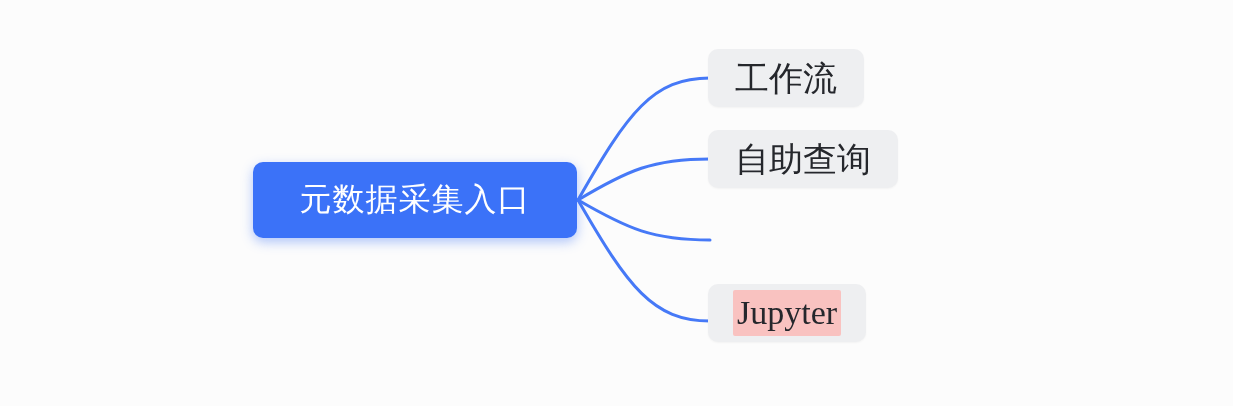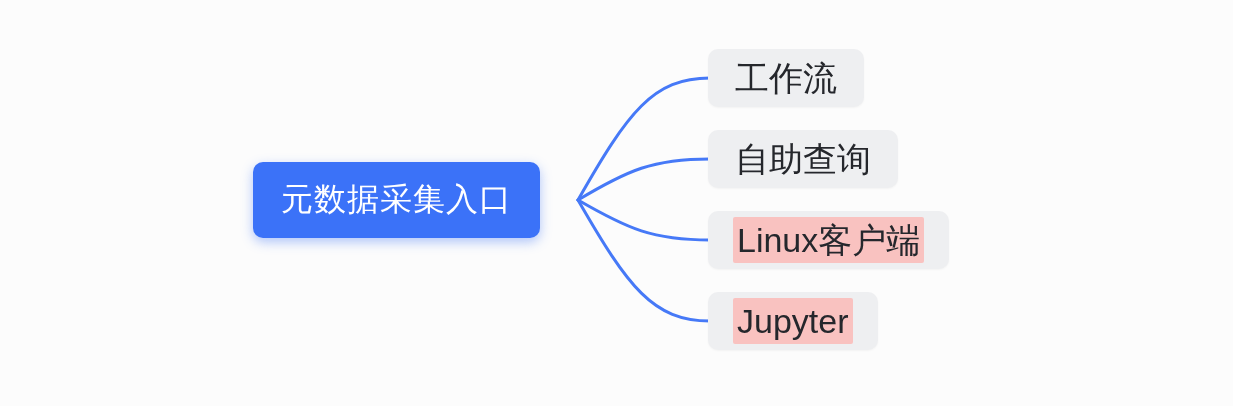--- a/index.html
+++ b/index.html
@@ -28,21 +28,21 @@
   }
   .edges path {
     fill: none;
     stroke-width: 3;
     stroke-linecap: round;
   }
   .root-node {
     position: absolute;
     left: 253px;
     top: 162px;
-    width: 287px;
+    width: 324px;
     height: 76px;
     border-radius: 10px;
     background: var(--root-bg, #3B72F8);
     color: var(--root-text, #FFFFFF);
     font-size: 32px;
     letter-spacing: 1px;
     display: flex;
     align-items: center;
     justify-content: center;
     box-shadow: 0 4px 12px rgba(59, 114, 248, 0.40);
@@ -74,21 +74,21 @@
     padding: 6px 2px;
   }
   .child-node .label.hl {
     background: var(--highlight-bg, #F9C2C0);
     border-radius: 2px;
     padding: 6px 4px;
   }
   .n1 { top: 49px; }
   .n2 { top: 130px; justify-content: flex-end; }
   .n3 { top: 211px; }
-  .n4 { top: 292px; }
+  .n4 { top: 284px; font-family: Liberation Serif, serif; }
 </style>
 </head>
 <body>
 
 <div class="stage">
 
   <svg class="edges" viewBox="0 0 1233 406" xmlns="http://www.w3.org/2000/svg">
     <path d="M 578 200 C 628 112, 653 78, 710 78" stroke="#4679F7"></path>
     <path d="M 578 200 C 628 170, 653 159, 710 159" stroke="#4679F7"></path>
     <path d="M 578 200 C 628 229, 653 240, 710 240" stroke="#4679F7"></path>
@@ -100,21 +100,18 @@
   </div>
 
   <div class="child-node n1">
     <span class="label">工作流</span>
   </div>
 
   <div class="child-node n2">
     <span class="label">自助查询</span>
   </div>
 
-  <div class="child-node n3">
-    <span class="label hl">Linux客户端</span>
-  </div>
 
   <div class="child-node n4">
     <span class="label hl">Jupyter</span>
   </div>
 
 </div>
 
 </body></html>

